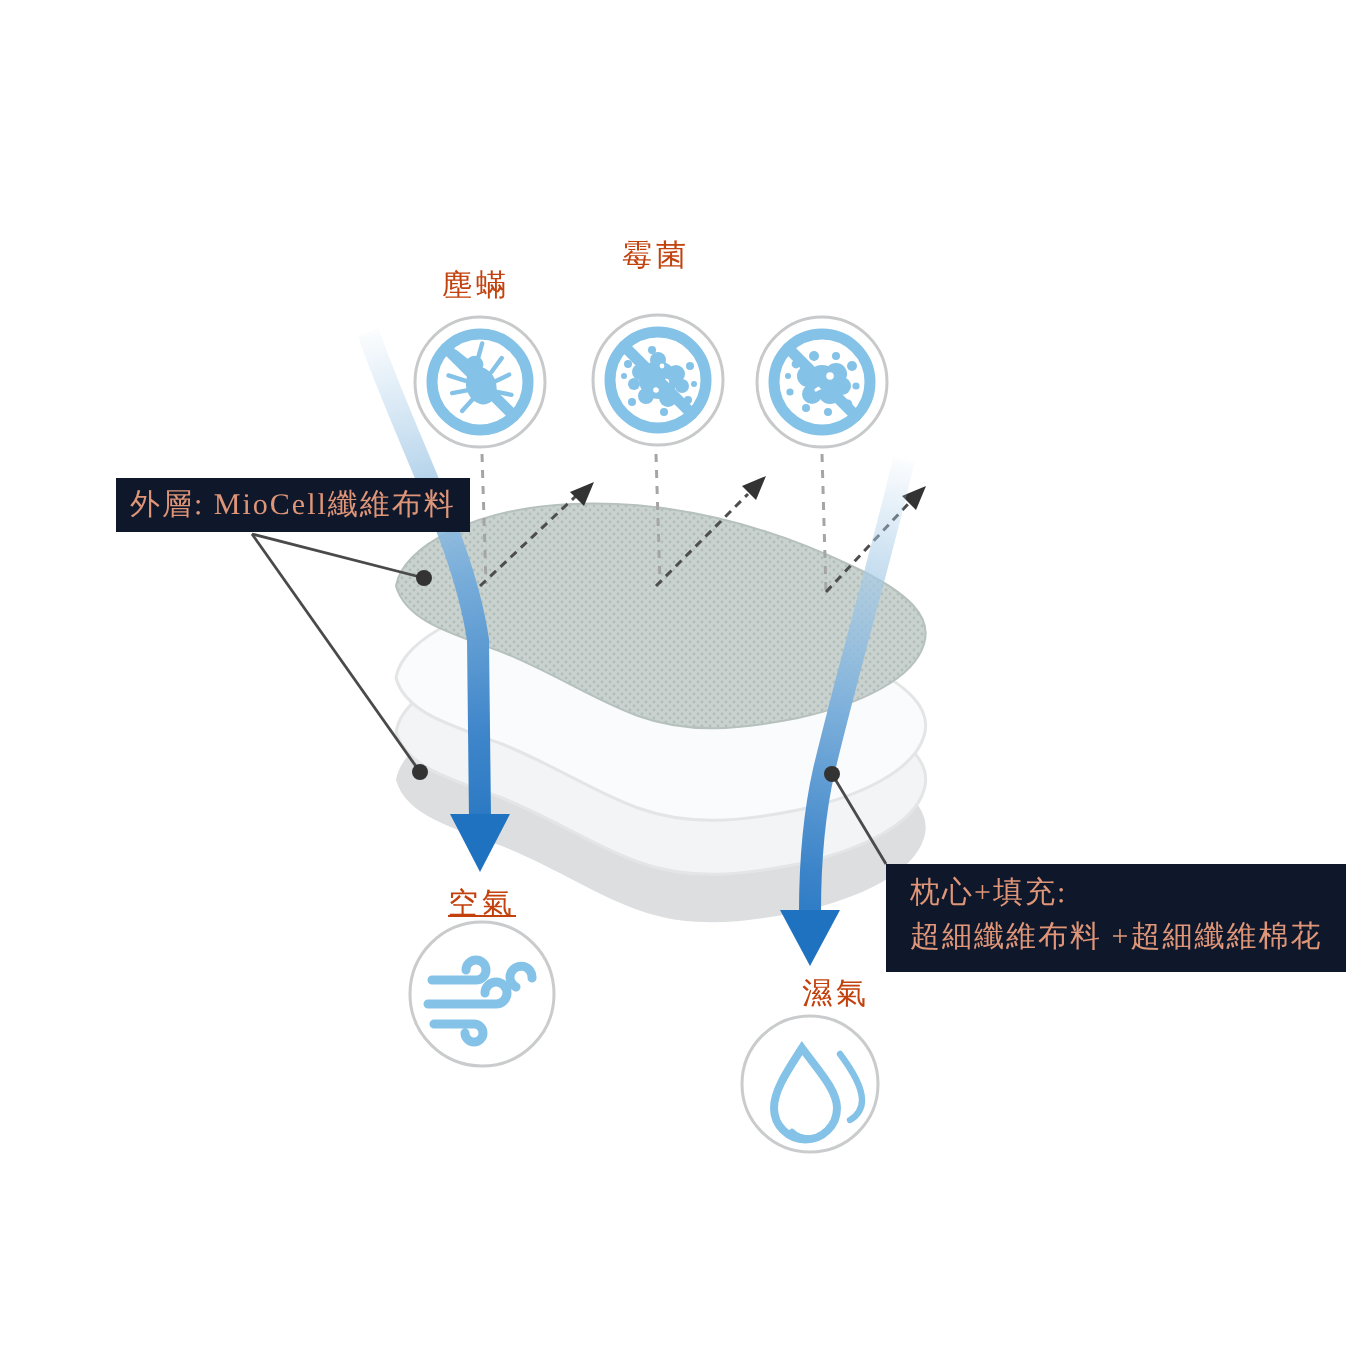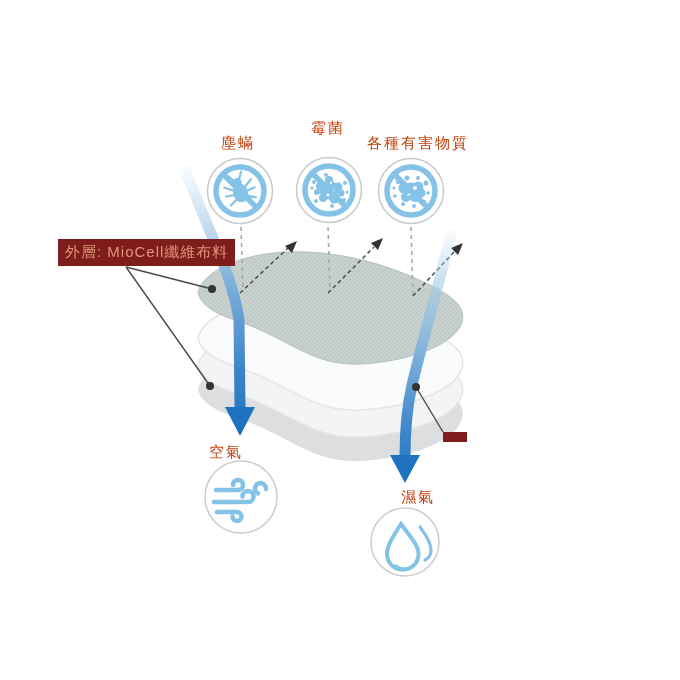--- a/index.html
+++ b/index.html
@@ -6,22 +6,22 @@
   .canvas {
     position:relative; width:680px; height:680px; background:#ffffff;
     font-family:"Liberation Sans", sans-serif; overflow:hidden;
   }
   svg.draw { position:absolute; left:0; top:0; }
   .lbl {
     position:absolute; transform:translate(-50%,-50%);
     font-size:15px; color:#c2410c; letter-spacing:2px; white-space:nowrap;
   }
   .darkbox {
-    position:absolute; background:#7f1d1d; color:#de9578;
-    font-size:15px; letter-spacing:1px; white-space:nowrap;
+    position:absolute; background:#0f172a; color:#de9578;
+    font-size:15px; letter-spacing:1px; white-space:nowrap;font-family:Liberation Serif, serif;
   }
   .darkbox.left  { left:58px; top:239px; padding:4px 7px; }
   .darkbox.right { left:443px; top:432px; padding:5px 12px; line-height:1.45; }
 </style>
 </head>
 <body>
 
 <div class="canvas">
 
   <svg class="draw" width="680" height="680" viewBox="0 0 680 680">
@@ -180,25 +180,26 @@
       <g fill="none" stroke="#85c2e7" stroke-linecap="round">
         <path stroke-width="4" d="M 401 524 C 394 535 387 545 387 554 A 15.5 15.5 0 0 0 418.5 554 C 418.5 545 409 535 401 524 Z"></path>
         <path stroke-width="3.2" d="M 396 566 Q 400 570 407 569"></path>
         <path stroke-width="3.2" d="M 420 527 C 426 535 431 543 431 550 A 11 11 0 0 1 425 560"></path>
       </g>
     </g>
   </svg>
 
   <div class="lbl" style="left:238px; top:143px;">塵蟎</div>
   <div class="lbl" style="left:328px; top:128px;">霉菌</div>
-  <div class="lbl" style="left:418px; top:143px;">各種有害物質</div>
 
   <div class="darkbox left">
     <span>外層: MioCell纖維布料</span>
   </div>
 
   <div class="darkbox right">
+    <div>枕心+填充:</div>
+    <div>超細纖維布料 +超細纖維棉花</div>
   </div>
 
-  <div class="lbl" style="left:226px; top:452px;">空氣</div>
+  <div class="lbl" style="left:241px; top:452px;text-decoration:underline;">空氣</div>
   <div class="lbl" style="left:418px; top:497px;">濕氣</div>
 
 </div>
 
 </body></html>

